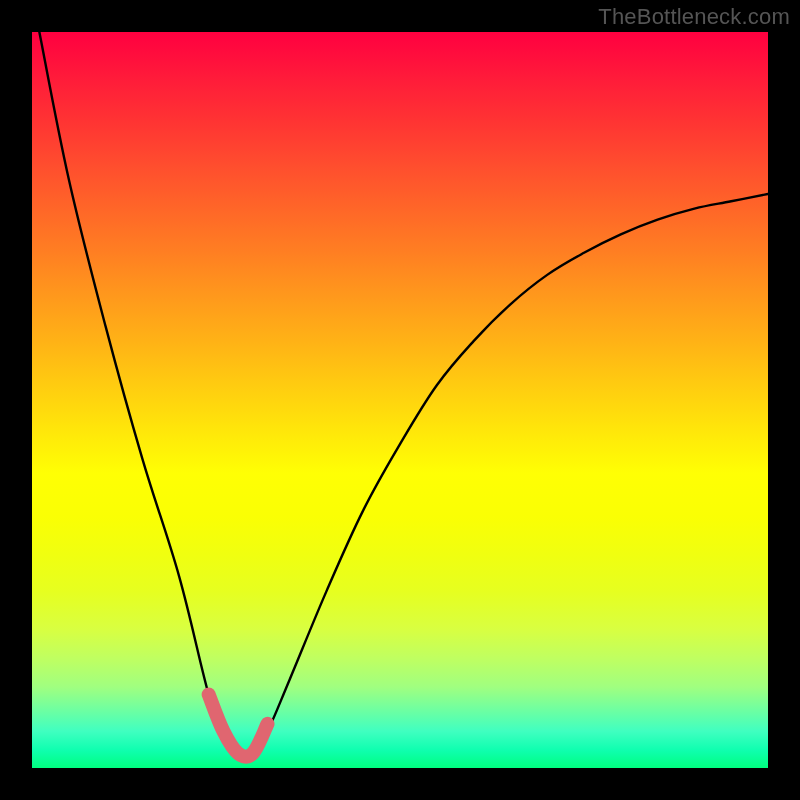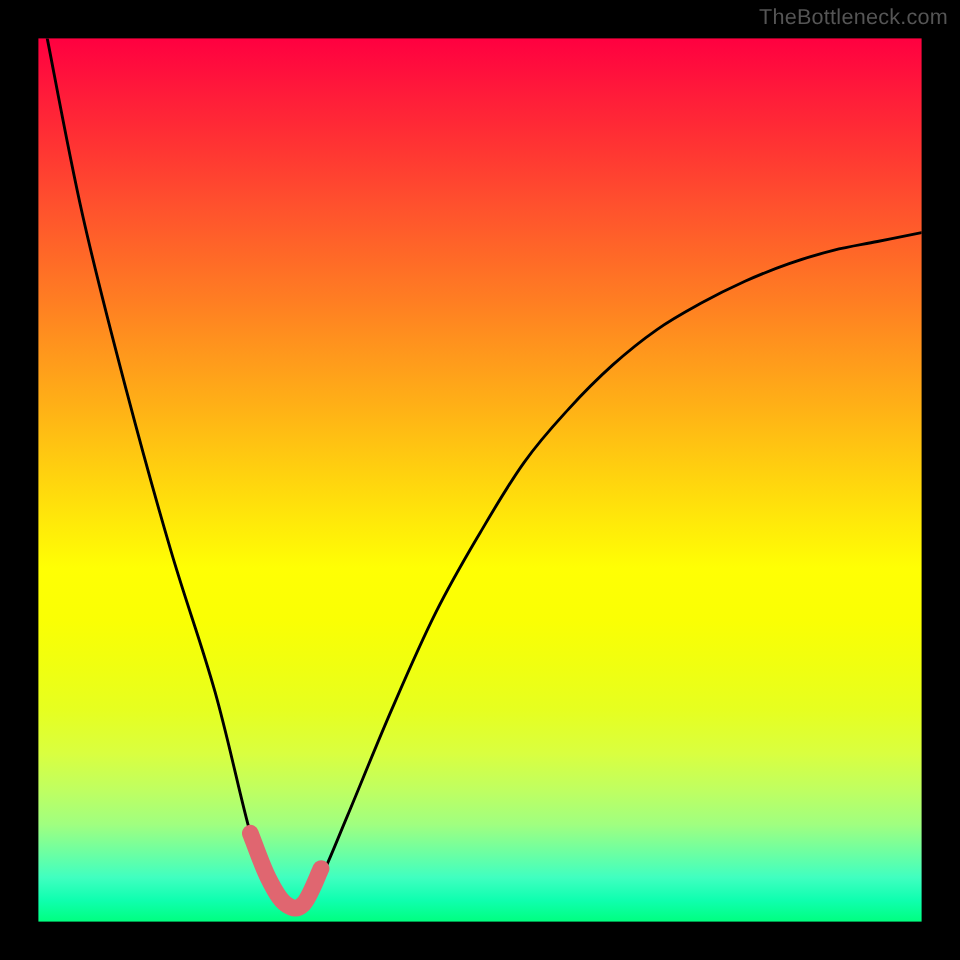--- a/index.html
+++ b/index.html
@@ -39,21 +39,21 @@
       #40ffc0 95%,
       #10ffb0 97.5%,
       #00ff80 100%
     );
   }
   .watermark {
     position: absolute;
     top: 4px;
     right: 10px;
     color: #555;
-    font-size: 18px;
+    font-size: 22px;
     font-weight: 500;
     letter-spacing: 0.2px;
     z-index: 10;
   }
   svg.curve {
     position: absolute;
     left: 0; top: 0;
     width: 736px;
     height: 736px;
     pointer-events: none;

